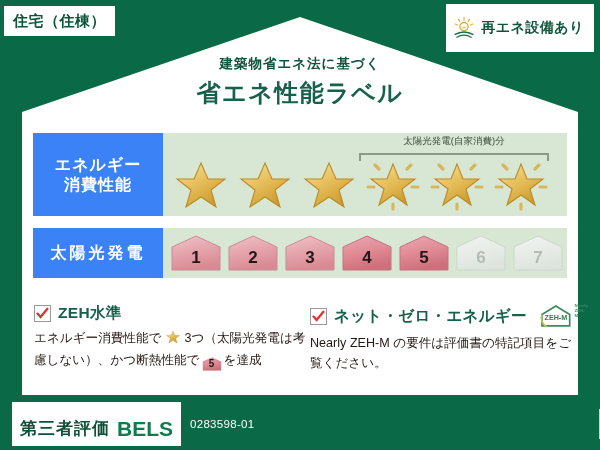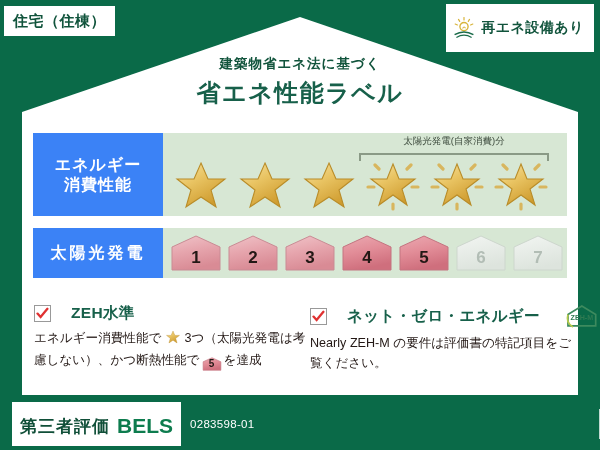--- a/index.html
+++ b/index.html
@@ -149,21 +149,21 @@
   .criteria{
     position:absolute;
     top:303px;
     font-size:13px;
     color:#231815;
   }
   #criteria-zeh{ left:34px; width:275px; }
   #criteria-nzeb{ left:310px; width:265px; }
 
   .crit-head{
-    display:flex; align-items:center; gap:20px;
+    display:flex; align-items:center; gap:7px;
     margin-bottom:5px;
   }
   .checkbox{
     width:17px; height:17px;
     border:1.4px solid #999;
     background:#fff;
     position:relative; flex:0 0 auto;
   }
   .checkbox svg{ position:absolute; left:1px; top:1px;}
   .crit-title{
@@ -200,22 +200,22 @@
   #footer{
     position:absolute;
     left:0; right:0; bottom:0; height:52px;
     background:#0a6a48;
     display:flex; align-items:center;
   }
   #footer-badge{
     background:#ffffff;
     height:44px;
     margin-left:12px;
-    padding:8px 8px;
-    display:flex; align-items:flex-end; gap:7px;
+    padding:15px 8px;
+    display:flex; align-items:flex-start; gap:7px;
   }
   #footer-badge .f-jp{
     font-size:17px; font-weight:bold; color:#104f38; letter-spacing:1px;
   }
   #footer-badge .f-bels{
     font-size:21px; font-weight:bold; color:#0d7c4e; letter-spacing:0px;
   }
   #footer-cert{
     color:#ffffff; font-size:11.5px; margin-left:9px; letter-spacing:0.3px;
   }

